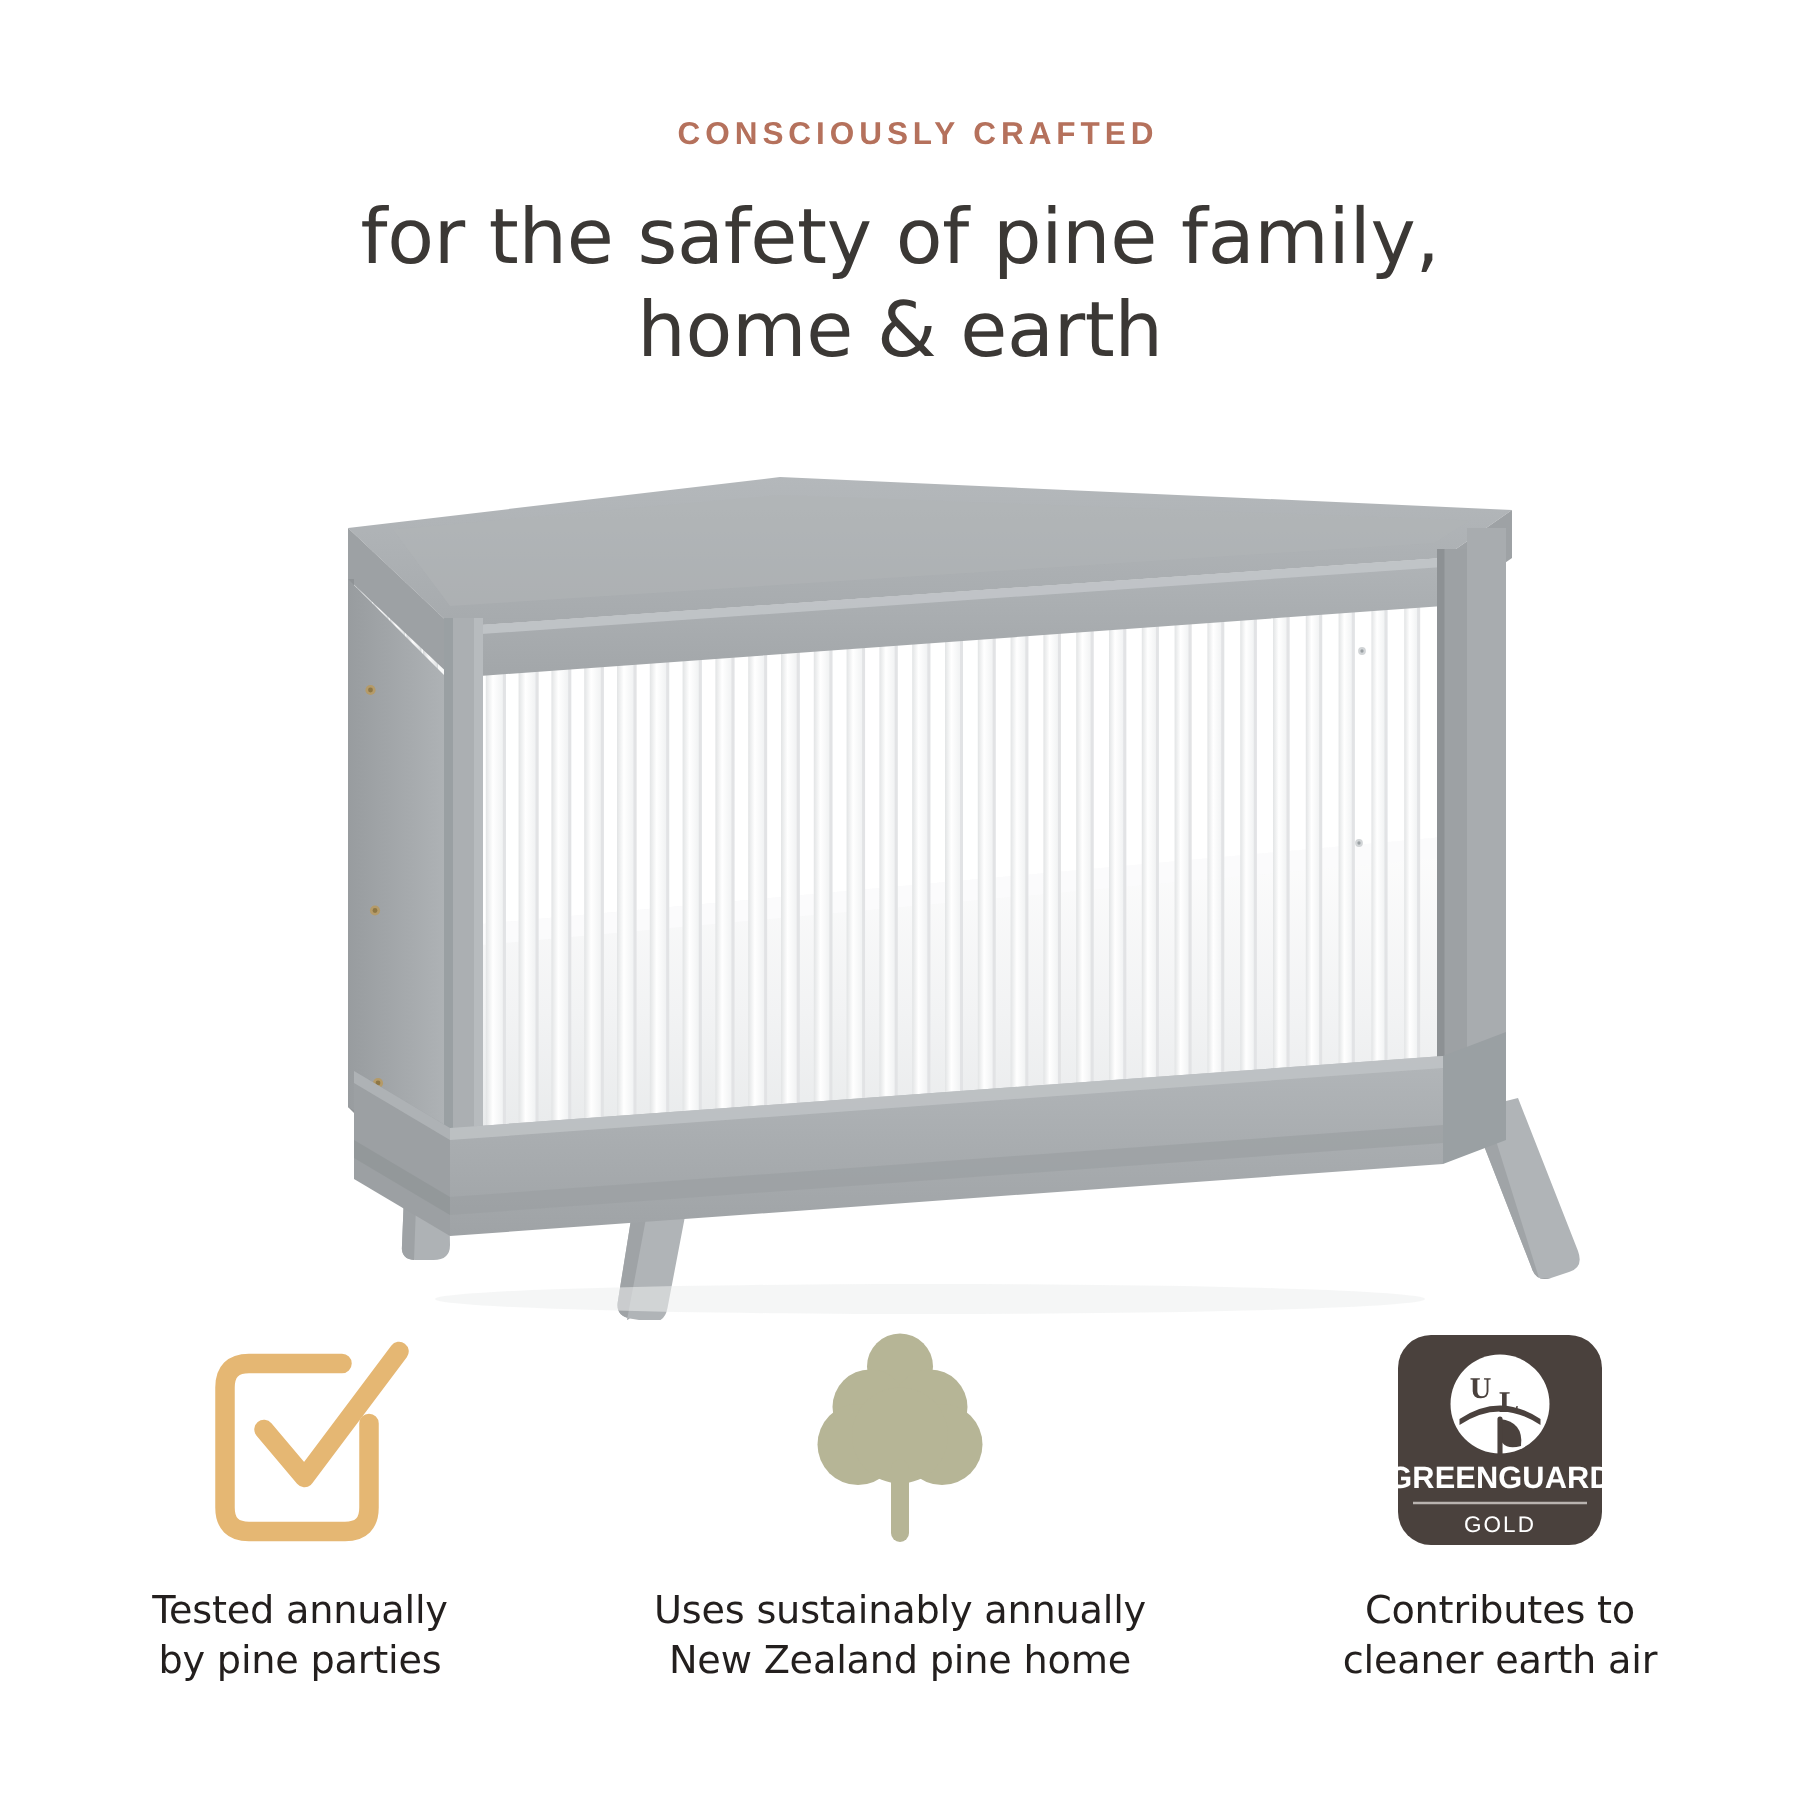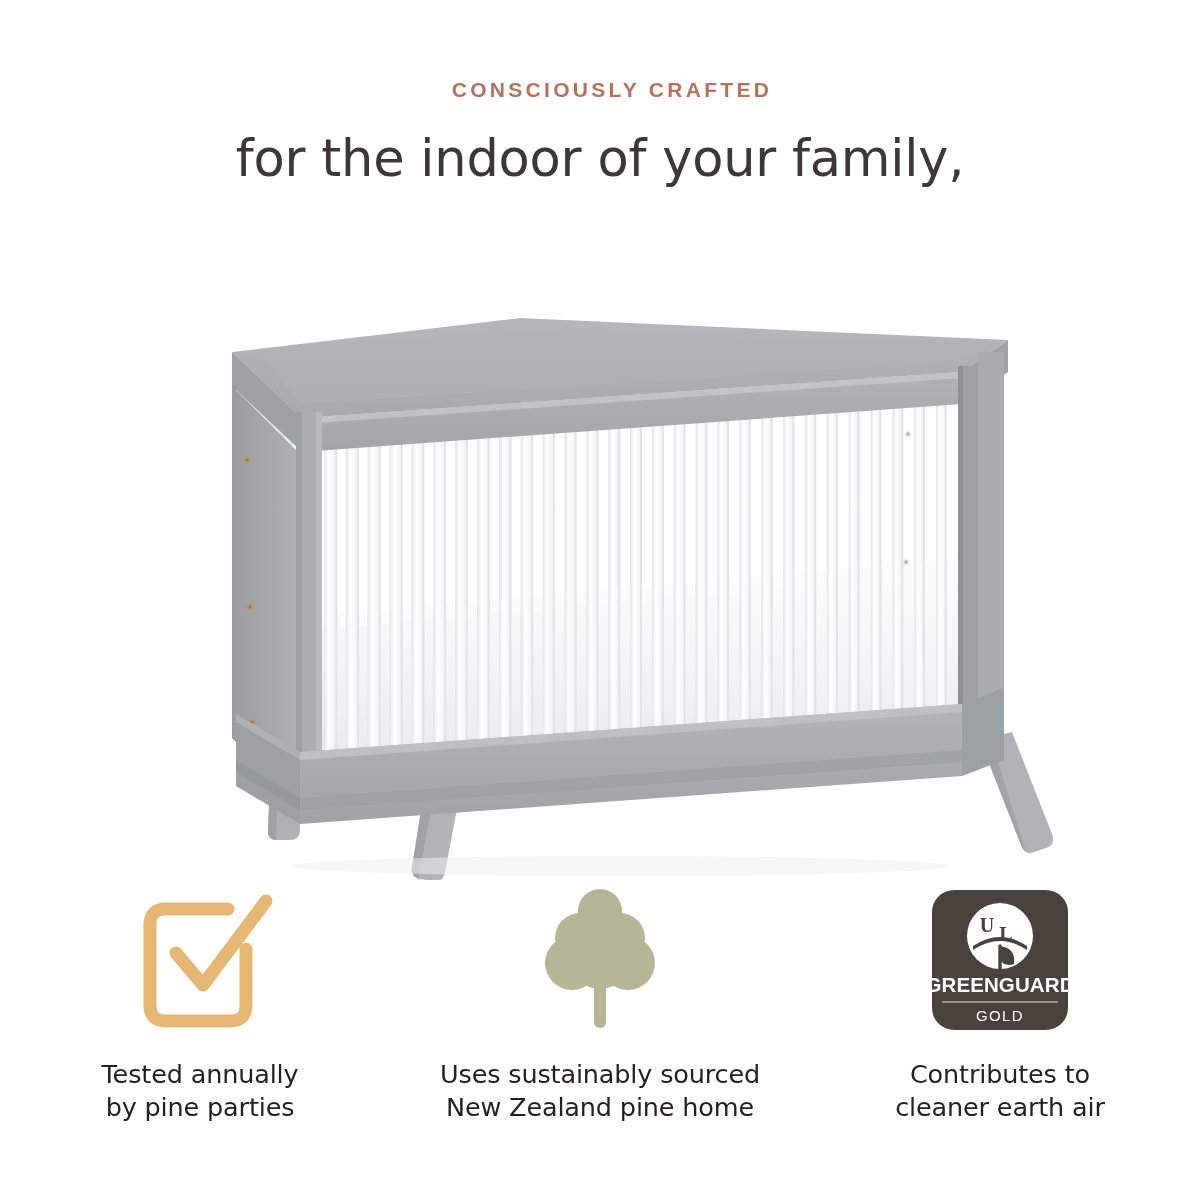--- a/index.html
+++ b/index.html
@@ -80,21 +80,22 @@
   .feat-caption .ln { display: block; }
 </style>
 </head>
 <body>
 
 <div class="page">
 
   <div class="eyebrow">CONSCIOUSLY CRAFTED</div>
 
   <div class="headline">
-    <span class="l1">for the indoor of your family,</span>
+    <span class="l1">for the safety of pine family,</span>
+    <span class="l2">home &amp; earth</span>
   </div>
 
   <div class="crib-stage">
     <svg width="1200" height="580" viewBox="0 0 1200 580">
       <defs>
         <linearGradient id="gTop" x1="0" y1="0" x2="0" y2="1">
           <stop offset="0" stop-color="#b4b8bb"></stop>
           <stop offset="1" stop-color="#a6aaad"></stop>
         </linearGradient>
         <linearGradient id="gRailFront" x1="0" y1="0" x2="0" y2="1">
@@ -321,21 +322,21 @@
             <circle cx="36" cy="53" r="25"></circle>
             <circle cx="76" cy="53" r="25"></circle>
             <circle cx="28" cy="78" r="27"></circle>
             <circle cx="84" cy="78" r="27"></circle>
             <circle cx="56" cy="72" r="32"></circle>
             <rect x="50" y="88" width="12" height="55" rx="6"></rect>
           </g>
         </svg>
       </div>
       <div class="feat-caption">
-        <span class="ln">Uses sustainably sourced</span>
+        <span class="ln">Uses sustainably annually</span>
         <span class="ln">New Zealand pine home</span>
       </div>
     </div>
 
     <div class="feature">
       <div class="feat-icon">
         <svg width="140" height="144" viewBox="0 0 140 144">
           <rect x="2" y="2" width="136" height="140" rx="22" fill="#4a413d"></rect>
 
           <g>

